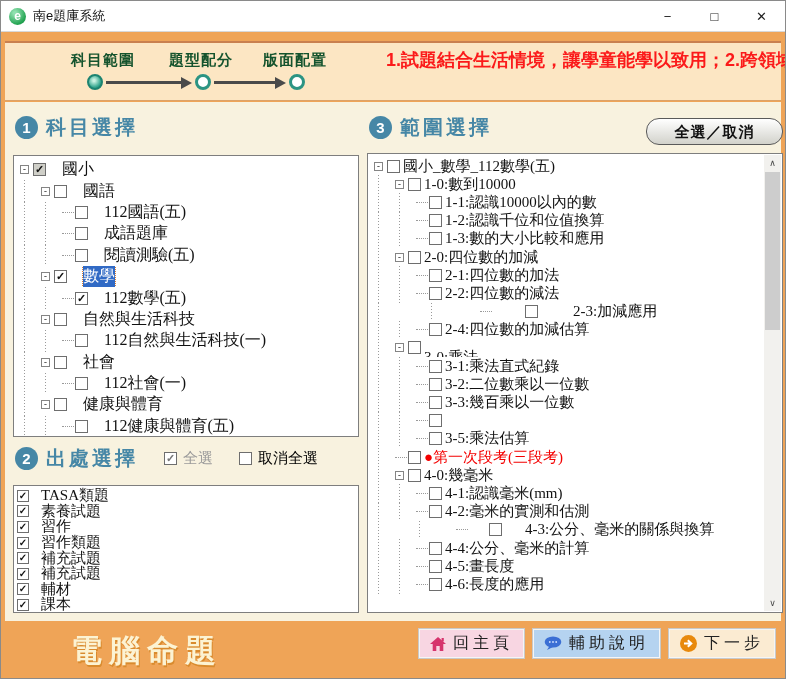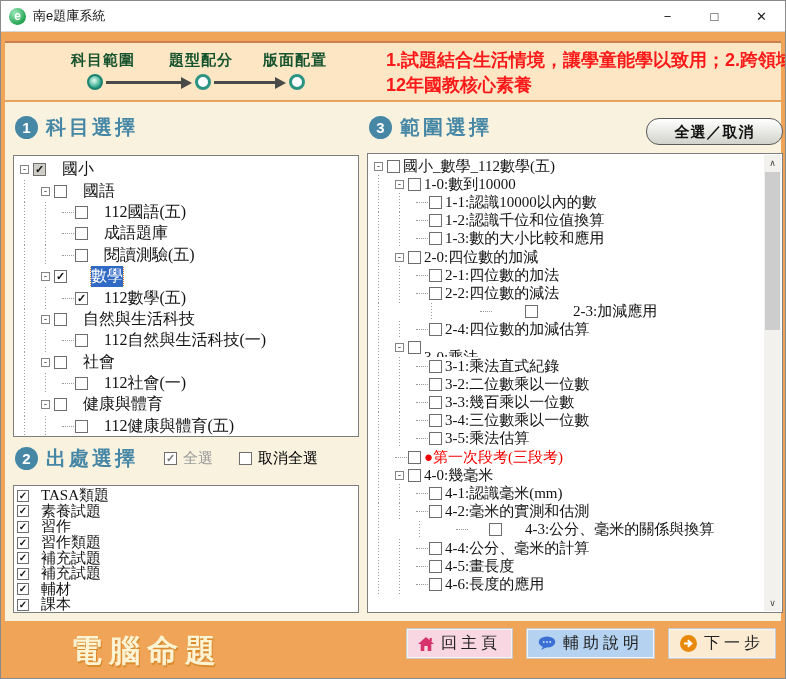--- a/index.html
+++ b/index.html
@@ -65,21 +65,21 @@
 
   
   .scrollbar{position:absolute;top:1px;bottom:1px;right:1px;width:17px;background:#F2F1EE;}
   .sb-btn{position:absolute;left:0;width:17px;height:16px;color:#4a4a4a;font-size:9px;text-align:center;line-height:16px;}
   .sb-up{top:0;} .sb-down{bottom:0;}
   .sb-thumb{position:absolute;left:1px;top:17px;width:15px;height:158px;background:#CDCDCD;}
 
   
   .footer{position:absolute;left:0;right:0;bottom:0;height:57px;}
   .brand{position:absolute;left:70px;top:9px;font-size:31px;font-weight:bold;color:#FCF3D3;letter-spacing:7px;text-shadow:1px 2px 0 #d98b2e;white-space:nowrap;}
-  .fbtns{position:absolute;right:10px;bottom:20px;display:flex;gap:15px;}
+  .fbtns{position:absolute;right:10px;bottom:20px;display:flex;gap:9px;}
   .fbtn{height:29px;display:flex;align-items:center;border:1px solid #f5f5f5;box-shadow:0 0 0 1px #c9c9c9;
     padding:0 10px;font-size:16px;color:#222;letter-spacing:4px;cursor:default;box-sizing:border-box;}
   .fbtn .icn{margin-right:7px;display:flex;align-items:center;letter-spacing:0;}
   .fbtn.pink{background:#F8D6E2;}
   .fbtn.blue{background:#B5D3F0;}
   .fbtn.cream{background:#FBEBD2;}
 </style>
 </head>
 <body>
 
@@ -105,21 +105,20 @@
     <span class="arrow" style="left:101px;width:86px;">
         <span class="arrow-line"></span>
         <span class="arrow-head"></span>
       </span>
     <span class="arrow" style="left:209px;width:72px;">
         <span class="arrow-line"></span>
         <span class="arrow-head"></span>
       </span>
     <div class="notice">
       <div>1.試題結合生活情境，讓學童能學以致用；2.跨領域</div>
-      <div>12年國教核心素養</div>
     </div>
   </div>
 
   <div class="main">
 
     <div class="panel-header" style="left:10px;top:12px;">
       <span class="num-circle">1</span>
       <span class="panel-title">科目選擇</span>
     </div>
     <div class="box" style="left:8px;top:53px;width:346px;height:282px;">
@@ -153,21 +152,21 @@
             <span class="vcell" style="width: 21px;"></span>
             <span class="vcell" style="width: 21px;"></span>
             <span class="hstub"></span>
             <span class="cb"></span>
             <span class="tlabel" style="margin-left: 16px;">閱讀測驗(五)</span>
           </div>
           <div class="trow" style="height: 21.4px;">
             <span class="vcell" style="width: 21px;"></span>
             <span class="exp">-</span>
             <span class="cb">✓</span>
-            <span class="tlabel sel" style="margin-left: 24px; text-align: center;">數學</span>
+            <span class="tlabel sel" style="margin-left: 16px; text-align: center;">數學</span>
           </div>
           <div class="trow" style="height: 21.4px;">
             <span class="vcell" style="width: 21px;"></span>
             <span class="vcell" style="width: 21px;"></span>
             <span class="hstub"></span>
             <span class="cb">✓</span>
             <span class="tlabel" style="margin-left: 16px;">112數學(五)</span>
           </div>
           <div class="trow" style="height: 21.4px;">
             <span class="vcell" style="width: 21px;"></span>
@@ -358,21 +357,20 @@
             <span class="vcell" style="width: 21px;"></span>
             <span class="hstub"></span>
             <span class="cb"></span>
             <span class="tlabel" style="margin-left: 3px;">3-3:幾百乘以一位數</span>
           </div>
           <div class="trow" style="height: 18.2px;">
             <span class="vcell" style="width: 21px;"></span>
             <span class="vcell" style="width: 21px;"></span>
             <span class="hstub"></span>
             <span class="cb"></span>
-            <span class="tlabel" style="margin-left: 3px;">3-4:三位數乘以一位數</span>
           </div>
           <div class="trow" style="height: 18.2px;">
             <span class="vcell" style="width: 21px;"></span>
             <span class="vcell" style="width: 21px;"></span>
             <span class="hstub"></span>
             <span class="cb"></span>
             <span class="tlabel" style="margin-left: 3px; text-align: right;">3-5:乘法估算</span>
           </div>
           <div class="trow" style="height: 18.2px;">
             <span class="vcell" style="width: 21px;"></span>

